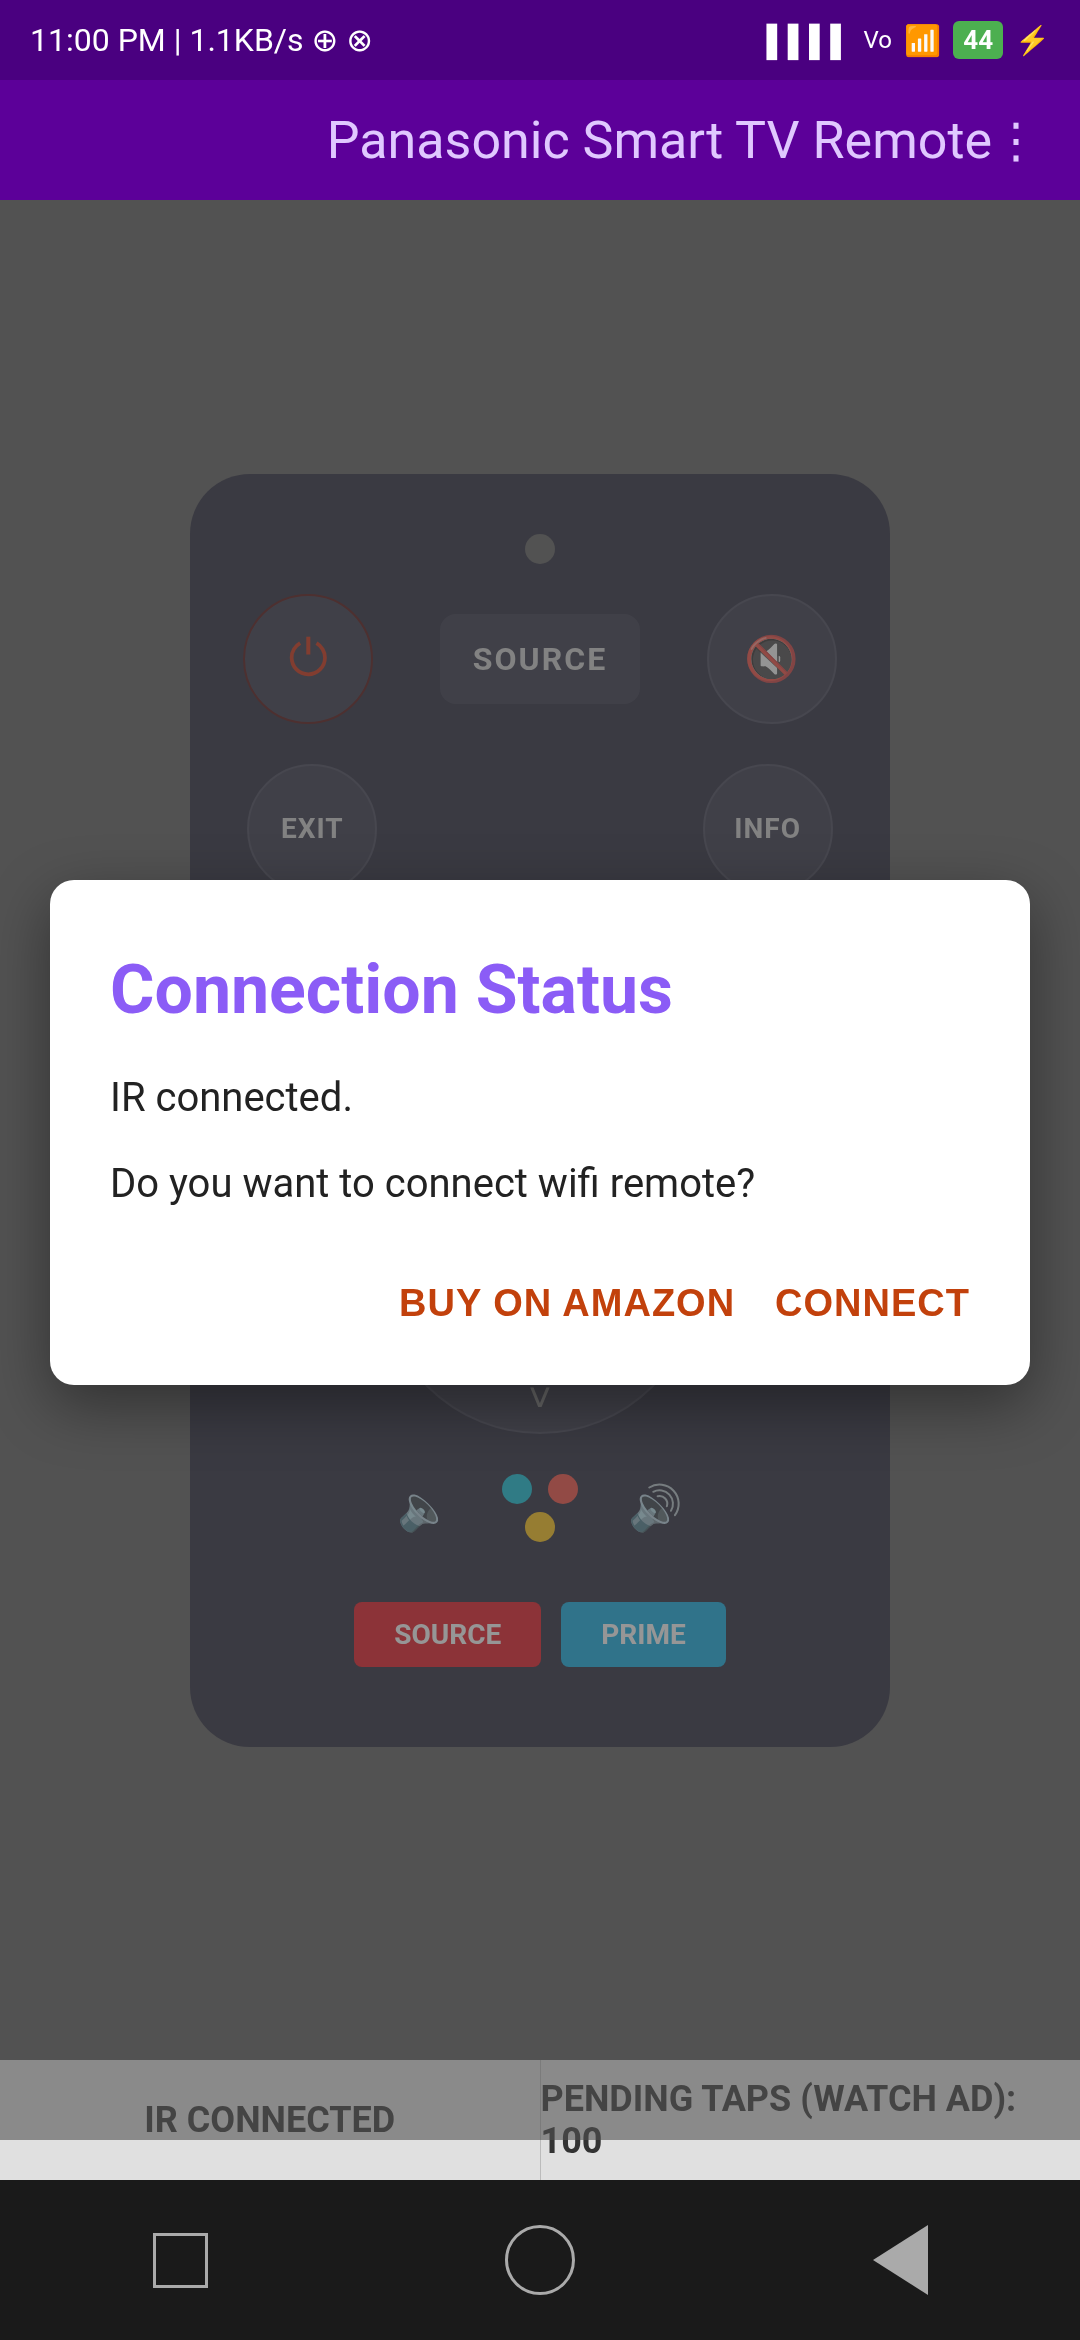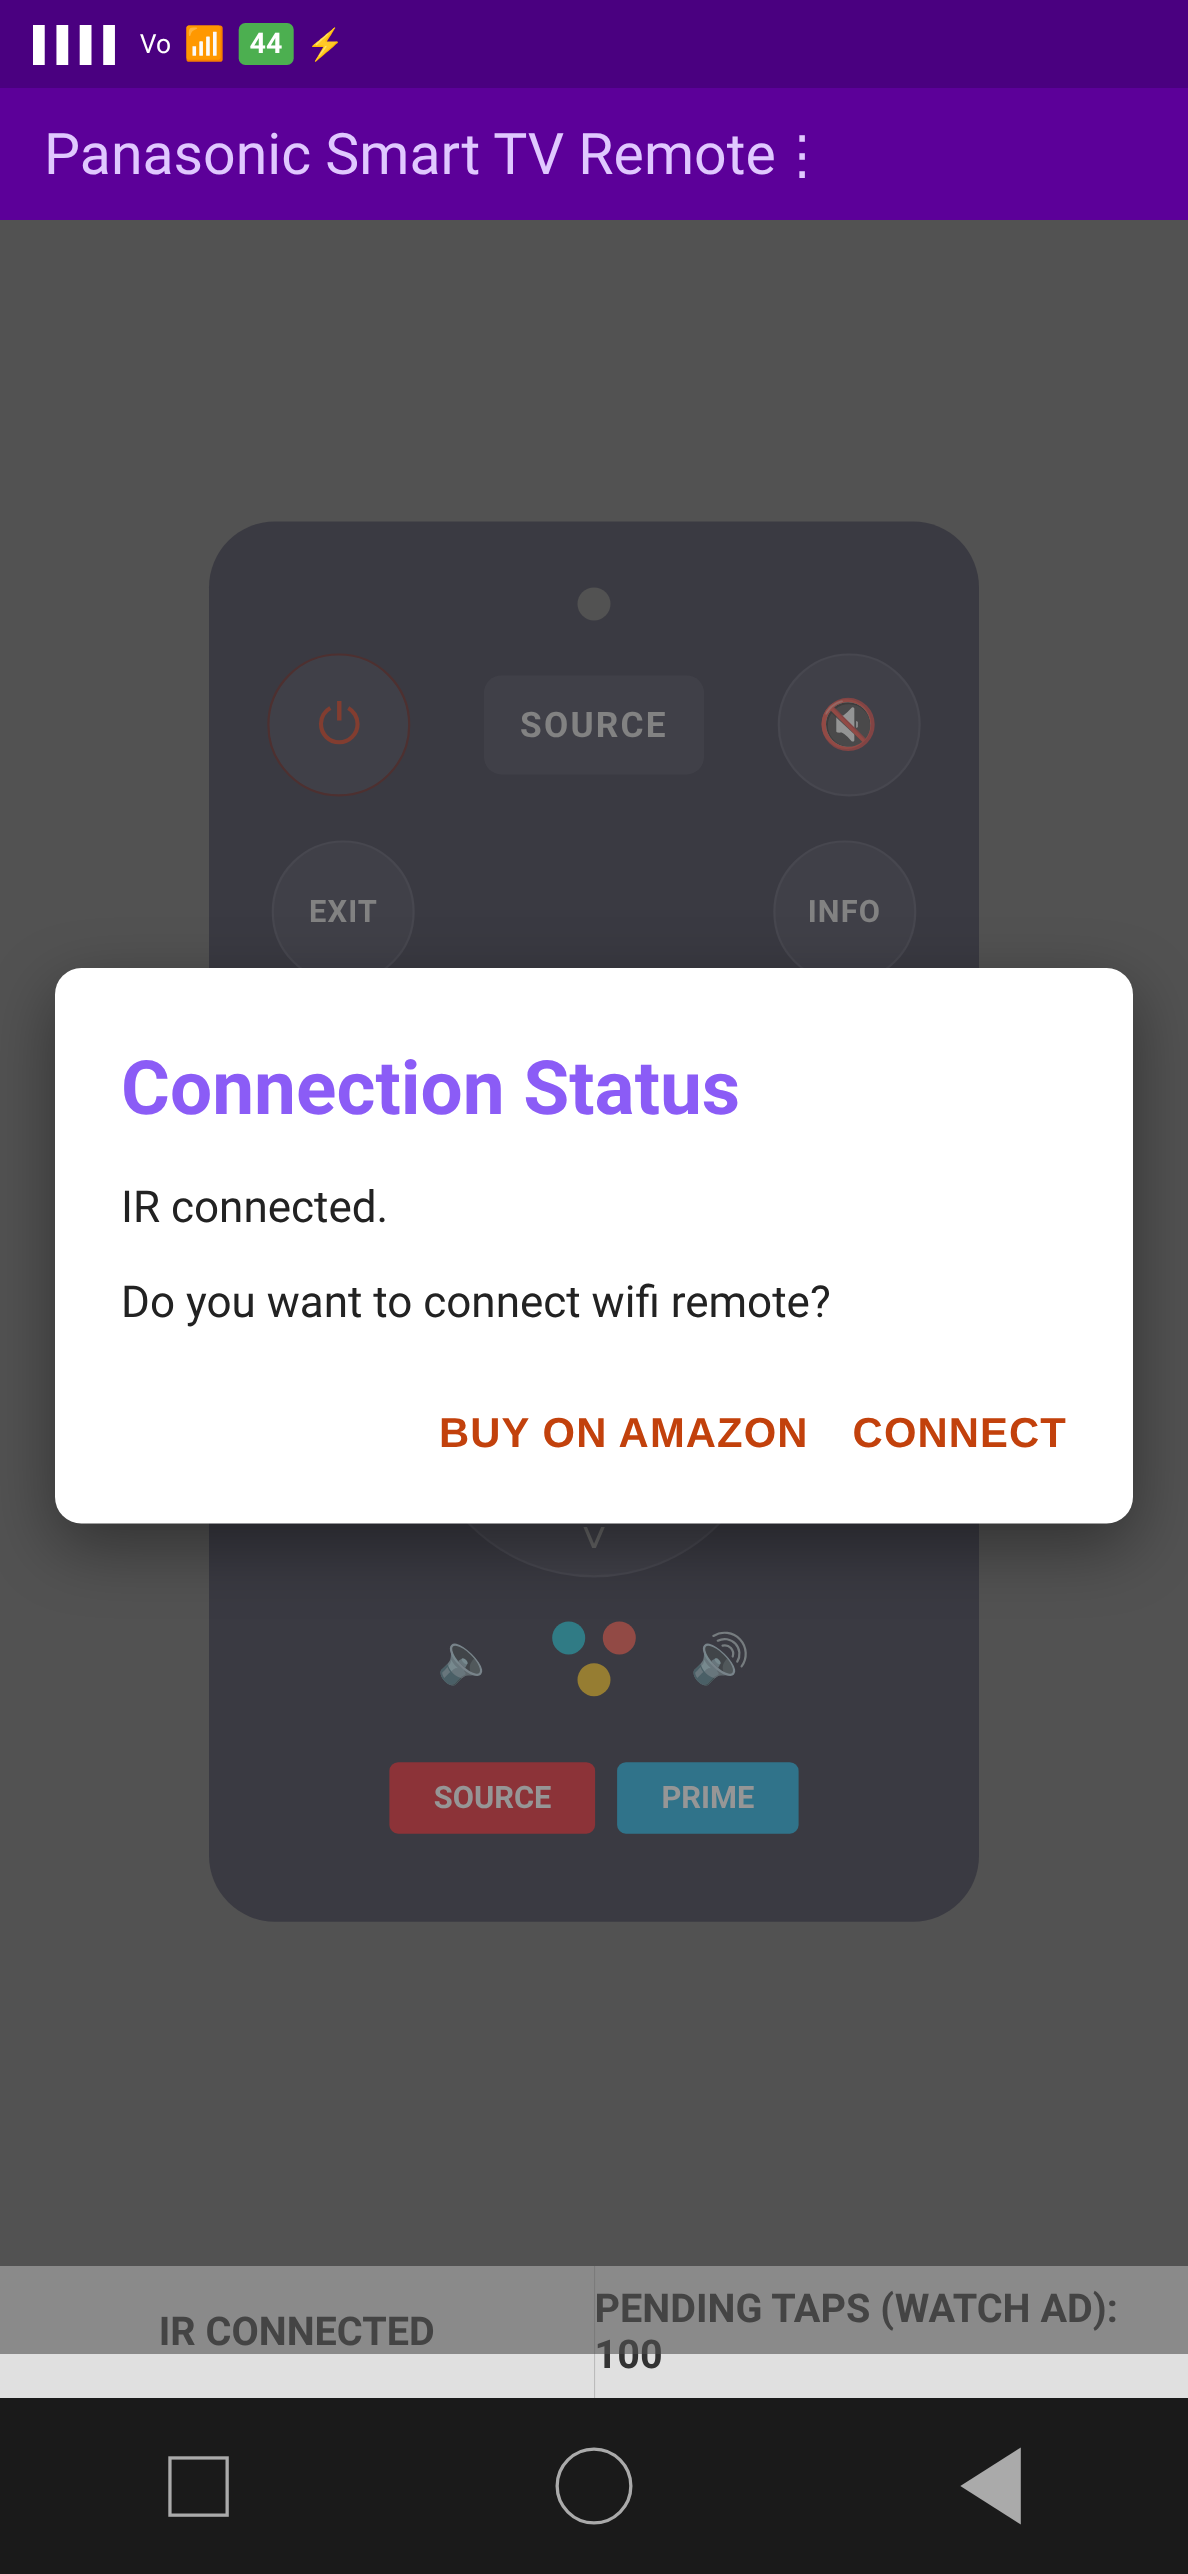--- a/index.html
+++ b/index.html
@@ -58,21 +58,21 @@
     
     .app-bar {
       position: absolute;
       top: 80px;
       left: 0;
       right: 0;
       height: 120px;
       background: #5c0099;
       display: flex;
       align-items: center;
-      justify-content: flex-start;
+      justify-content: flex-end;
       padding: 0 40px;
       z-index: 100;
     }
 
     .app-title {
       color: #e0c8ff;
       font-size: 52px;
       font-weight: 400;
     }
 
@@ -412,20 +412,26 @@
       height: 0;
       border-top: 35px solid transparent;
       border-bottom: 35px solid transparent;
       border-right: 55px solid #aaa;
     }
   </style>
 </head>
 <body>
 
 <div class="status-bar">
+  <div class="status-left">
+    <span>11:00 PM</span>
+    <span> | </span>
+    <span>1.1KB/s</span>
+    <span> ⊕ ⊗</span>
+  </div>
   <div class="status-right">
     <span class="status-icon">▌▌▌▌</span>
     <span class="status-icon" style="font-size:24px;">Vo</span>
     <span class="status-icon">📶</span>
     <span class="battery-box">
       <span>44</span>
     </span>
     <span class="status-icon" style="font-size:28px;">⚡</span>
   </div>
 </div>

